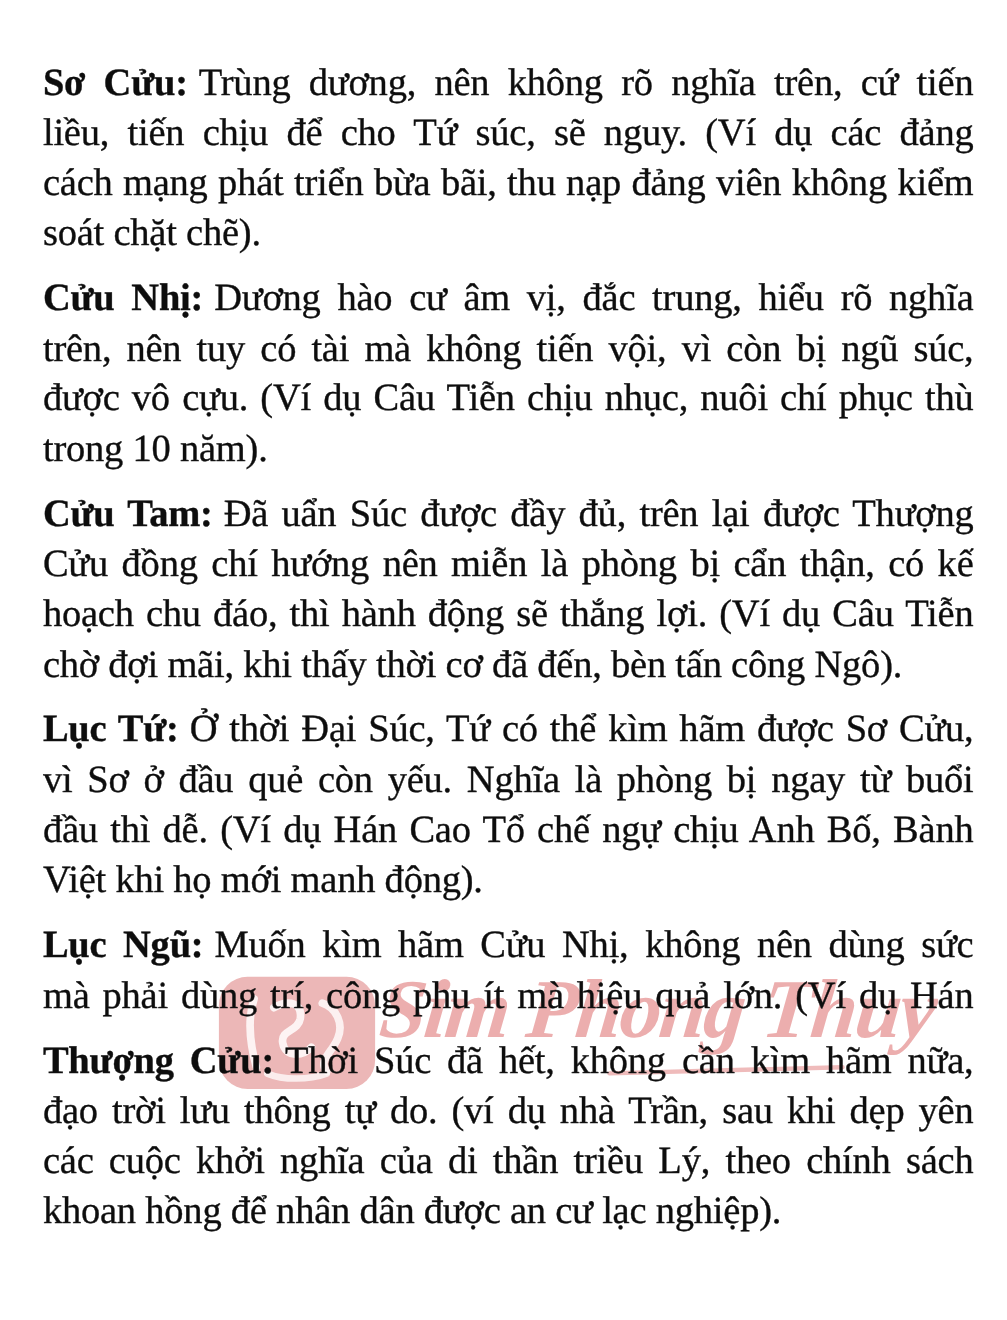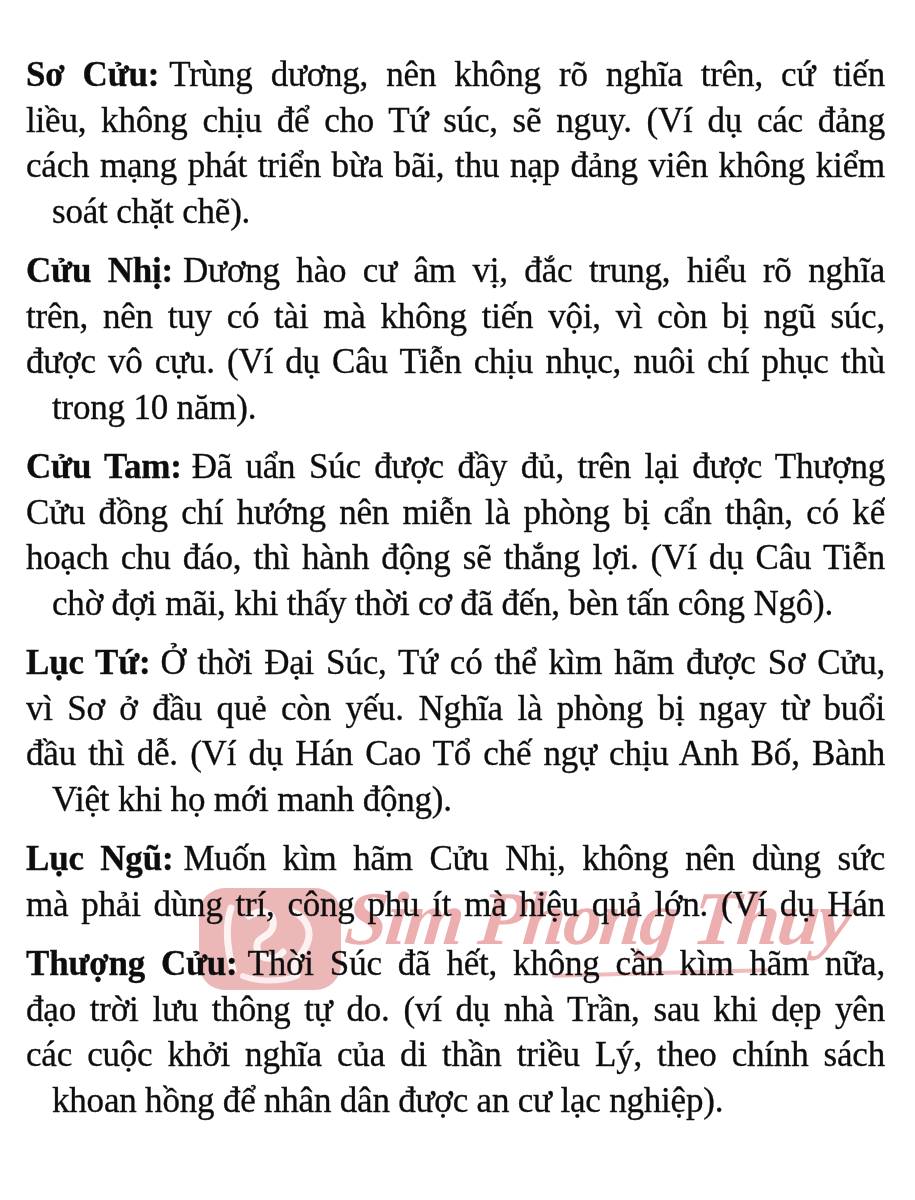--- a/index.html
+++ b/index.html
@@ -7,25 +7,25 @@
         font-family:"Liberation Serif", serif;}
   
   .watermark{position:absolute;left:0;top:0;width:915px;height:1200px;z-index:0;pointer-events:none;}
   .stamp{position:absolute;left:197px;top:886px;width:146px;height:106px;}
   .wm-text{position:absolute;left:346px;top:880px;font-style:italic;font-weight:700;
            font-size:76px;line-height:1;letter-spacing:-2px;color:rgba(224,120,120,0.60);
            transform:skewX(-6deg);white-space:nowrap;}
   .wm-underline{position:absolute;left:552px;top:971px;width:216px;height:4px;
                 background:rgba(224,120,120,0.50);transform:rotate(-1.5deg);border-radius:2px;}
   
-  .content{position:relative;z-index:1;padding:52px 30px 0 26px;}
+  .content{position:relative;z-index:1;padding:52px 30px 0 39px;}
   .para{margin:0 0 14px 0;font-size:35px;line-height:45.5px;color:#0d0d0d;
         letter-spacing:-0.2px;-webkit-text-stroke:0.35px #1c1c1c;}
   .line{display:block;text-align:justify;text-align-last:justify;max-height:46px;overflow:hidden;}
-  .line.last{text-align-last:left;margin-left:26px;}
+  .line.last{text-align-last:left;}
   .label{font-weight:700;margin-right:10px;}
 </style>
 </head>
 <body>
 
 <div class="page">
 
   <div class="watermark">
     <svg class="stamp" viewBox="0 0 146 106" xmlns="http://www.w3.org/2000/svg">
       <rect x="2" y="2" width="142" height="102" rx="26" ry="26" fill="rgba(221,123,123,0.55)"></rect>
@@ -35,21 +35,21 @@
       <path d="M46 90 C60 96, 84 96, 100 90" stroke="rgba(255,250,250,0.8)" stroke-width="6" fill="none" stroke-linecap="round"></path>
     </svg>
     <div class="wm-text">Sim Phong Thuy</div>
     <div class="wm-underline"></div>
   </div>
 
   <div class="content">
     <div id="paragraphs">
         <p class="para">
           <span class="line"><b class="label">Sơ Cửu:</b><span>Trùng dương, nên không rõ nghĩa trên, cứ tiến</span></span>
-          <span class="line"><span>liều, không chịu để cho Tứ súc, sẽ nguy. (Ví dụ các đảng</span></span>
+          <span class="line"><span>liều, tiến chịu để cho Tứ súc, sẽ nguy. (Ví dụ các đảng</span></span>
           <span class="line"><span>cách mạng phát triển bừa bãi, thu nạp đảng viên không kiểm</span></span>
           <span class="line last"><span>soát chặt chẽ).</span></span>
         </p>
         <p class="para">
           <span class="line"><b class="label">Cửu Nhị:</b><span>Dương hào cư âm vị, đắc trung, hiểu rõ nghĩa</span></span>
           <span class="line"><span>trên, nên tuy có tài mà không tiến vội, vì còn bị ngũ súc,</span></span>
           <span class="line"><span>được vô cựu. (Ví dụ Câu Tiễn chịu nhục, nuôi chí phục thù</span></span>
           <span class="line last"><span>trong 10 năm).</span></span>
         </p>
         <p class="para">

